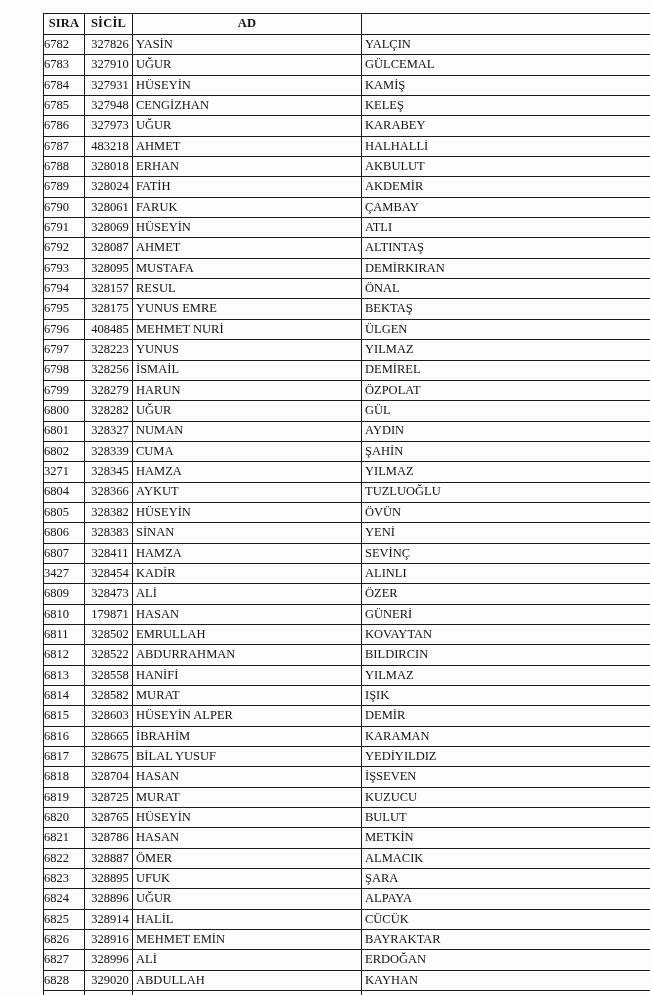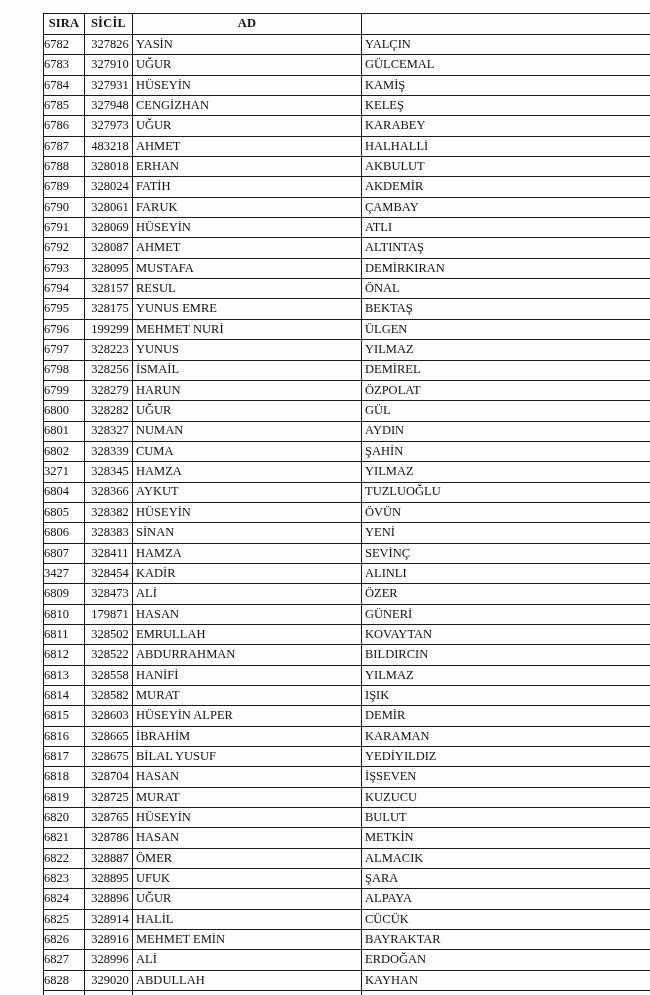--- a/index.html
+++ b/index.html
@@ -166,21 +166,21 @@
           <td class="soyad">ÖNAL</td>
         </tr>
         <tr>
           <td class="sira">6795</td>
           <td class="sicil">328175</td>
           <td class="ad">YUNUS EMRE</td>
           <td class="soyad">BEKTAŞ</td>
         </tr>
         <tr>
           <td class="sira">6796</td>
-          <td class="sicil">199299</td>
+          <td class="sicil">408485</td>
           <td class="ad">MEHMET NURİ</td>
           <td class="soyad">ÜLGEN</td>
         </tr>
         <tr>
           <td class="sira">6797</td>
           <td class="sicil">328223</td>
           <td class="ad">YUNUS</td>
           <td class="soyad">YILMAZ</td>
         </tr>
         <tr>

